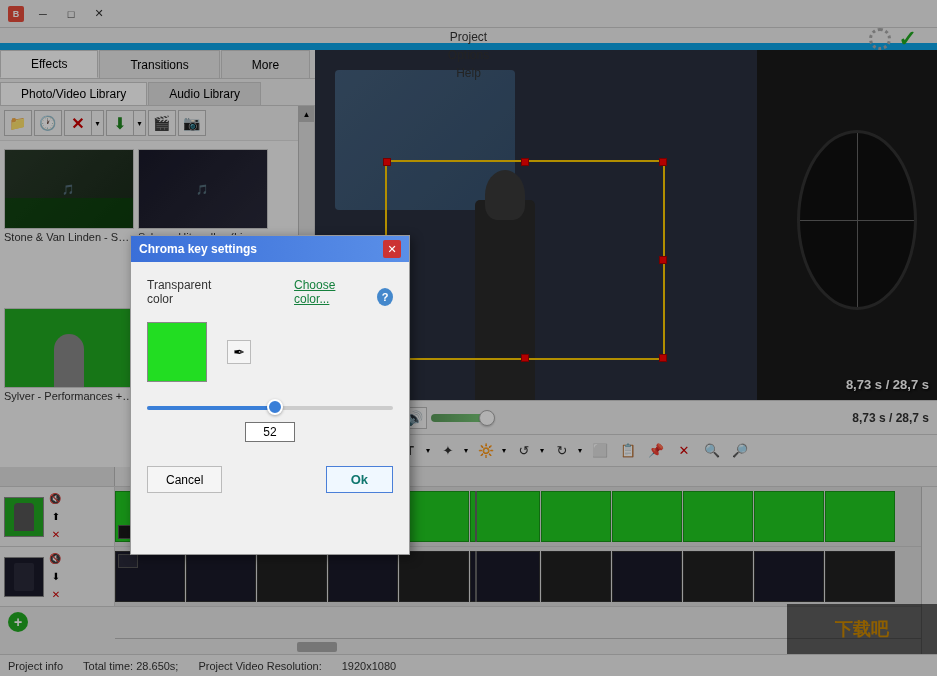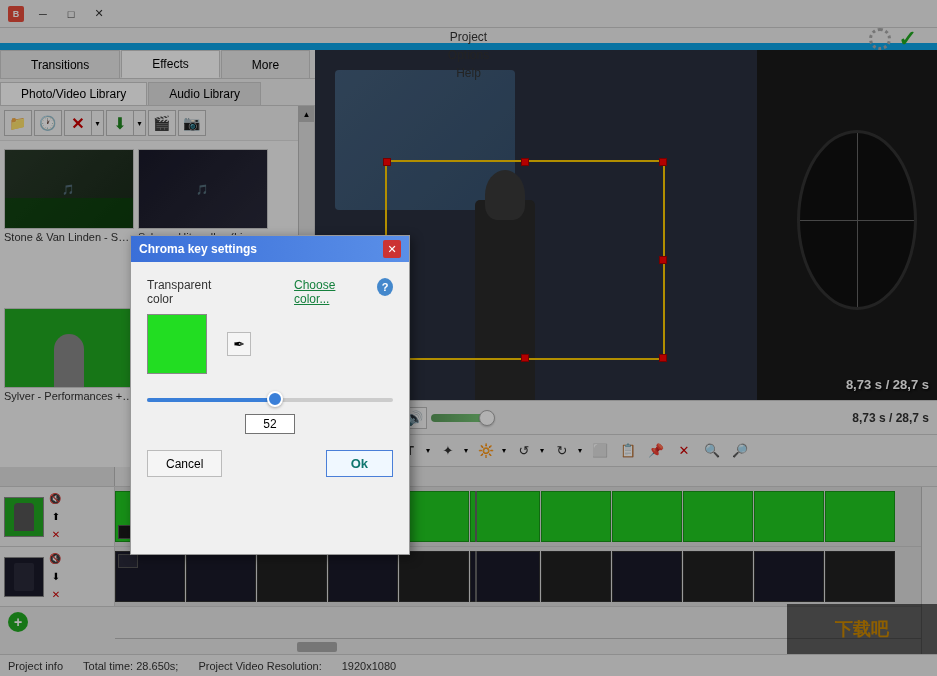--- a/index.html
+++ b/index.html
@@ -85,33 +85,33 @@
     
     #left-info { position: absolute; bottom: 155px; left: 0; width: 315px; height: 22px; background: #f0f0f0; border-right: 1px solid #ccc; border-top: 1px solid #ccc; display: flex; align-items: center; padding: 0 6px; font-size: 11px; color: #666; }
 
     
     #modal-overlay { position: absolute; top: 0; left: 0; right: 0; bottom: 0; background: rgba(0,0,0,0.3); z-index: 100; display: flex; align-items: center; justify-content: center; }
     #chroma-dialog { background: #f0f0f0; border: 1px solid #999; box-shadow: 3px 3px 10px rgba(0,0,0,0.4); width: 280px; min-height: 320px; position: absolute; top: 235px; left: 130px; }
     #chroma-titlebar { background: linear-gradient(to right, #3a6fd8, #5a8fe8); height: 26px; display: flex; align-items: center; padding: 0 8px; color: white; font-size: 12px; font-weight: bold; }
     #chroma-titlebar .dialog-title { flex: 1; }
     #chroma-titlebar .dialog-close { width: 18px; height: 18px; background: #cc3333; border: none; color: white; cursor: pointer; font-size: 11px; display: flex; align-items: center; justify-content: center; border-radius: 2px; }
     #chroma-body { padding: 16px; }
-    .chroma-row { display: flex; align-items: flex-start; margin-bottom: 2px; gap: 12px; }
+    .chroma-row { display: flex; align-items: flex-end; margin-bottom: 10px; gap: 12px; }
     .chroma-label { font-size: 12px; color: #333; }
     .color-swatch { width: 60px; height: 60px; background: #22dd22; border: 1px solid #888; cursor: pointer; margin-top: 6px; }
     .choose-color-link { color: #15803d; text-decoration: underline; cursor: pointer; font-size: 12px; }
     .help-icon { width: 18px; height: 18px; border-radius: 50%; background: #4488cc; color: white; display: flex; align-items: center; justify-content: center; font-size: 11px; font-weight: bold; cursor: pointer; }
     .eyedropper-btn { width: 24px; height: 24px; border: 1px solid #bbb; background: #f5f5f5; cursor: pointer; display: flex; align-items: center; justify-content: center; font-size: 14px; }
     .sensitivity-label { font-size: 12px; color: #333; margin-bottom: 6px; }
     .slider-container { position: relative; width: 100%; height: 20px; margin-bottom: 4px; }
     .slider-track { position: absolute; top: 8px; left: 0; right: 0; height: 4px; background: #ccc; border-radius: 2px; }
     .slider-fill { position: absolute; top: 8px; left: 0; width: 52%; height: 4px; background: #3a7fd8; border-radius: 2px; }
     .slider-thumb { position: absolute; top: 1px; left: calc(52% - 8px); width: 16px; height: 16px; background: #3a7fd8; border-radius: 50%; cursor: pointer; border: 2px solid white; box-shadow: 0 1px 3px rgba(0,0,0,0.3); }
     .slider-value { text-align: center; font-size: 12px; border: 1px solid #737373; width: 50px; margin: 4px auto; background: white; padding: 2px; }
-    .dialog-buttons { display: flex; justify-content: space-between; margin-top: 16px; }
+    .dialog-buttons { display: flex; justify-content: space-between; margin-top: 24px; }
     .btn-cancel { padding: 5px 18px; border: 1px solid #bbb; background: #f5f5f5; cursor: pointer; font-size: 12px; }
     .btn-ok { padding: 5px 24px; border: 1px solid #4a7fd8; background: #f0f8ff; cursor: pointer; font-size: 13px; color: #0f766e; font-weight: bold; }
 
     
     .vol-slider { width: 60px; height: 8px; background: linear-gradient(to right, #5a9a5a 0%, #7acc7a 100%); border-radius: 4px; position: relative; cursor: pointer; }
     .vol-thumb { position: absolute; right: -4px; top: -4px; width: 16px; height: 16px; background: white; border-radius: 50%; border: 1px solid #aaa; box-shadow: 0 1px 2px rgba(0,0,0,0.2); }
 
     
     .add-track-btn { width: 20px; height: 20px; background: #22aa22; color: white; border: none; border-radius: 50%; cursor: pointer; font-size: 14px; display: flex; align-items: center; justify-content: center; font-weight: bold; }
 
@@ -147,22 +147,22 @@
   <span class="menu-item">Options</span>
   <span class="menu-item">Help</span>
 
   <div style="position:absolute;right:20px;top:0;display:flex;align-items:center;gap:8px;height:22px;">
     <div class="progress-ring"></div>
     <span class="check-icon">✓</span>
   </div>
 </div>
 
 <div id="tab-row" style="position:absolute;top:50px;left:0;width:315px;z-index:5;">
+  <button class="tab-btn active">Effects</button>
   <button class="tab-btn">Transitions</button>
-  <button class="tab-btn active">Effects</button>
   <button class="tab-btn">More</button>
 </div>
 
 <div id="lib-tabs" style="position:absolute;top:82px;left:0;width:315px;z-index:5;display:flex;background:#f0f0f0;">
   <button class="lib-tab active">Photo/Video Library</button>
   <button class="lib-tab">Audio Library</button>
 </div>
 
 <div id="left-panel" style="top:106px;">
 

